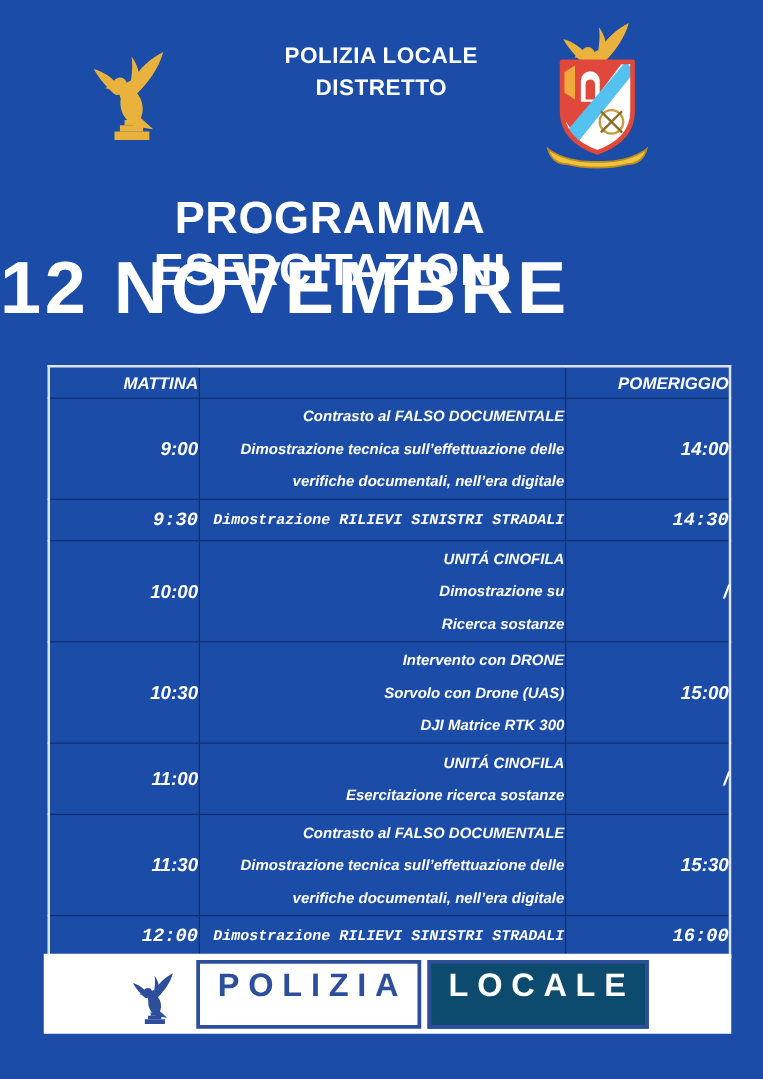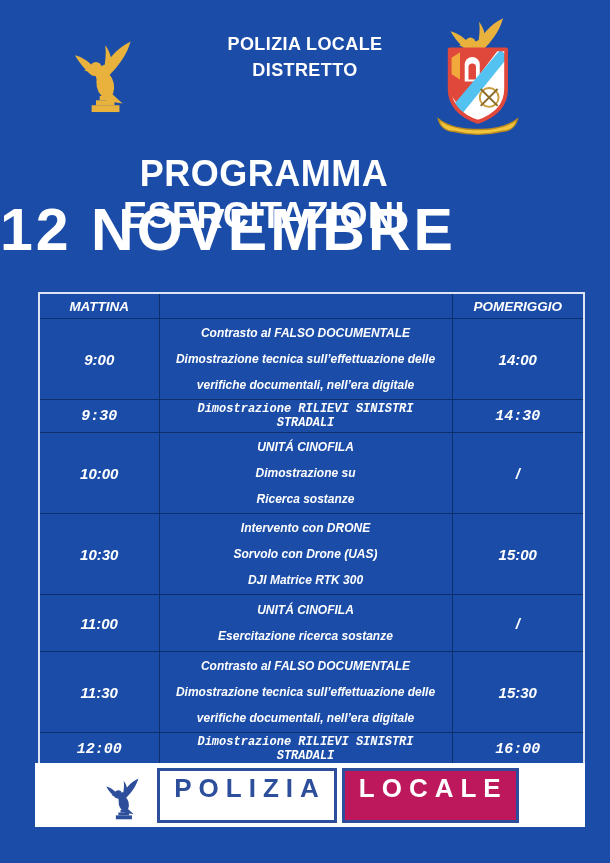--- a/index.html
+++ b/index.html
@@ -24,40 +24,40 @@
     font-weight:bold;font-size:59px;letter-spacing:3px;
   }
   
   table.sched{
     position:absolute;left:38px;top:292px;width:545px;
     border-collapse:collapse;table-layout:fixed;
     color:#FFFFFF;font-style:italic;font-weight:bold;
     border:2px solid #DCE4F2;
   }
   .sched td{
-    border:1px solid #0E2F6E;padding:1px 16px;text-align:center;vertical-align:middle;
+    border:1px solid #0E2F6E;padding:1px 0;text-align:right;vertical-align:middle;
   }
   .sched tr.hrow td{height:22px;font-size:13.5px;}
   .sched td.time{font-size:15px;}
   .sched tr.single td{height:30px;font-family:Liberation Mono, monospace;}
   .sched tr.double td{height:54px;}
   .aline{font-size:12px;line-height:26px;white-space:nowrap;}
   .sched td.act1{font-size:12px;}
   
   .banner{
     position:absolute;left:35px;top:763px;width:550px;height:64px;background:#FFFFFF;
     display:flex;align-items:center;justify-content:center;
   }
   .banner .eagle-f{width:44px;height:50px;color:#2D4F9B;margin-right:12px;}
   .wordbox{
     height:30px;display:flex;align-items:center;justify-content:center;
     font-weight:bold;font-size:26px;letter-spacing:7px;padding:3px 8px 16px 14px;
   }
   .box-p{border:3px solid #2D4F9B;color:#2D4F9B;background:#FFFFFF;margin-right:5px;}
-  .box-l{background:#be185d;color:#FFFFFF;border:3px solid #2D4F9B;}
+  .box-l{background:#0c4a6e;color:#FFFFFF;border:3px solid #2D4F9B;}
 </style>
 </head>
 <body>
 
 <svg width="0" height="0" style="position:absolute" aria-hidden="true">
   <defs>
     <g id="eagle" fill="currentColor">
 
       <path d="M46,74 C34,58 22,50 8,46 C16,60 24,68 32,76 C38,82 44,80 46,74 Z"></path>
 

